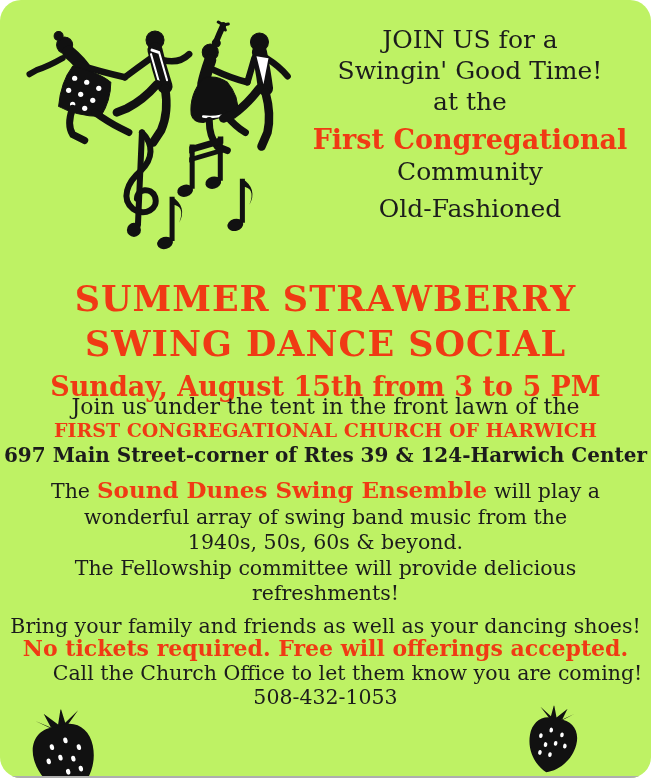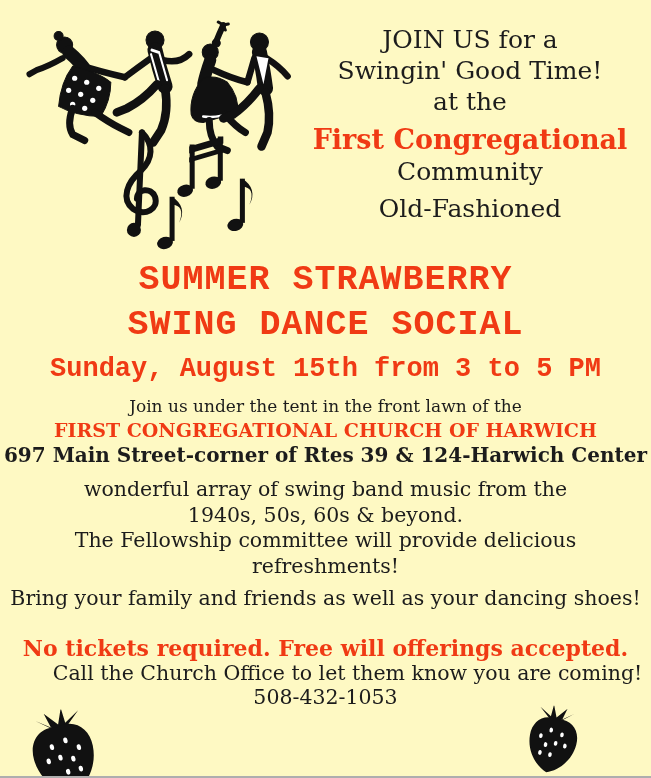--- a/index.html
+++ b/index.html
@@ -1,42 +1,42 @@
 <!DOCTYPE html>
 <html style="--red: #f03a14; --ink: #1c1c1c;"><head>
 <meta charset="utf-8">
 <style>
   :root { --red:#f03a14; --ink:#1c1c1c; }
   * { box-sizing:border-box; }
   html,body { margin:0; padding:0; background:#fff; }
   .flyer {
     position:relative; width:651px; height:778px; margin:0 auto;
-    background:#fef9c3; overflow:hidden;
-    font-family:"DejaVu Serif", serif; color:var(--ink);
+    background:#bef264; overflow:hidden;
+    font-family:"DejaVu Serif", serif; color:var(--ink);border-radius:21px;
   }
   .flyer p { margin:0; }
   .abs-center { position:absolute; left:0; width:100%; text-align:center; }
 
   
   .dancers-art { position:absolute; left:6px; top:20px; width:292px; height:236px; }
 
   
   .top-text { position:absolute; left:292px; top:24px; width:356px; text-align:center; }
   .top-black { font-size:25px; line-height:31px; }
   .top-red   { font-size:27px; line-height:33px; font-weight:bold; color:var(--red); }
   .gap-above { margin-top:6px !important; }
 
   
-  .main-title { top:258px;font-family:Liberation Mono, monospace; }
+  .main-title { top:276px; }
   .title-line { font-size:35px; line-height:45px; font-weight:bold; color:var(--red); letter-spacing:1px; }
   .date-line  { font-size:27px; line-height:38px; font-weight:bold; color:var(--red); margin-top:2px !important; }
 
   
   .location    { top:394px; }
-  .loc-intro   { font-size:17px;   line-height:25px; }
+  .loc-intro   { font-size:22px;   line-height:25px; }
   .loc-church  { font-size:19px; line-height:23px; font-weight:bold; color:var(--red); }
   .loc-address { font-size:20px;   line-height:26px; font-weight:bold; }
 
   
   .details   { top:477px; font-size:20.5px; line-height:25.5px; }
   .band-name { font-size:23px; font-weight:bold; color:var(--red); margin:0 7px; }
   .bring-line{ margin-top:7px !important; }
 
   
   .footer  { top:636px;text-align:center; }
@@ -146,20 +146,21 @@
     <p class="date-line">Sunday, August 15th from 3 to 5 PM</p>
   </div>
 
   <div class="abs-center location">
     <p class="loc-intro">Join us under the tent in the front lawn of the</p>
     <p class="loc-church">FIRST CONGREGATIONAL CHURCH OF HARWICH</p>
     <p class="loc-address">697 Main Street-corner of Rtes 39 &amp; 124-Harwich Center</p>
   </div>
 
   <div class="abs-center details">
+    <p><span>The</span><span class="band-name">Sound Dunes Swing Ensemble</span><span>will play a</span></p>
     <p>wonderful array of swing band music from the</p>
     <p>1940s, 50s, 60s &amp; beyond.</p>
     <p>The Fellowship committee will provide delicious</p>
     <p>refreshments!</p>
     <p class="bring-line">Bring your family and friends as well as your dancing shoes!</p>
   </div>
 
   <div class="abs-center footer">
     <p class="tickets">No tickets required. Free will offerings accepted.</p>
     <p class="call">Call the Church Office to let them know you are coming!</p>

